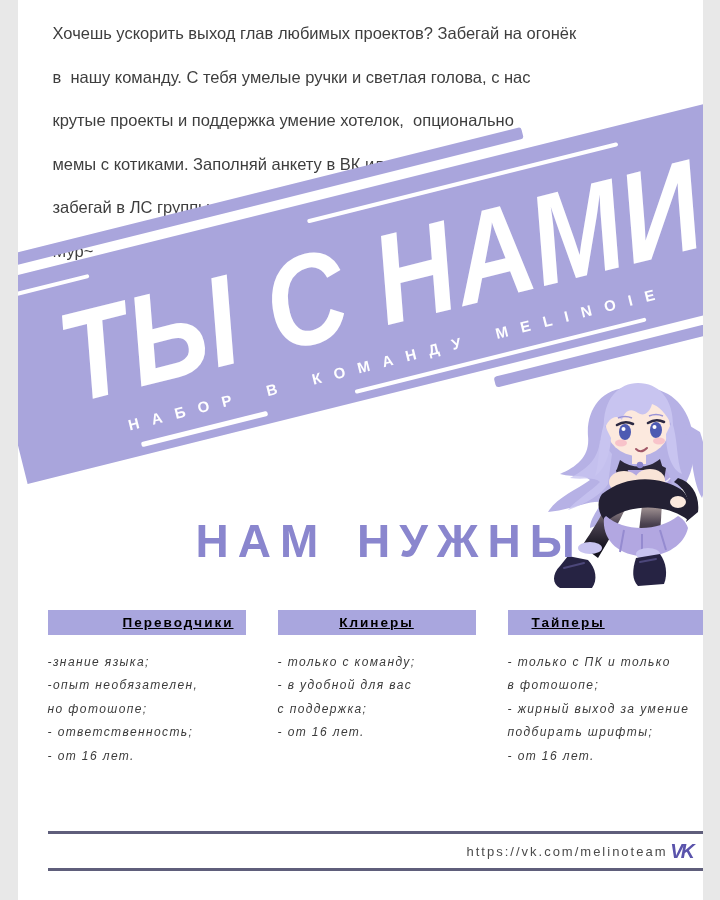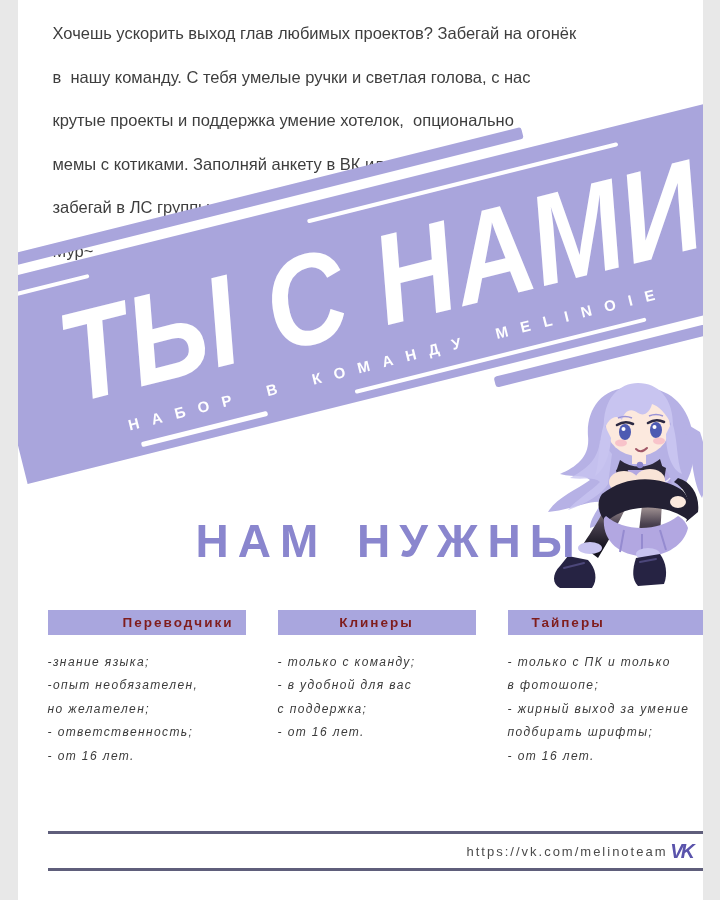--- a/index.html
+++ b/index.html
@@ -47,23 +47,24 @@
     font-size:46px; font-weight:700; letter-spacing:9px; word-spacing:8px;
     color:#8a86ce; white-space:nowrap;margin-top:28px;
   }
 
   
   .col { position:absolute; top:610px; width:225px; }
   .col-1 { left:30px; }
   .col-2 { left:260px; }
   .col-3 { left:490px; }
   .col-header {
-    width:198px; height:25px; background:#a9a6de; color:#7f1d1d;
+    width:198px; height:25px; background:#a9a6de; color:#000000;
     font-size:13.5px; font-weight:700; letter-spacing:2px; line-height:25px;
     box-sizing:border-box;
+    text-decoration:underline;
   }
   .col-1 .col-header { text-align:right; padding-right:12px; }
   .col-2 .col-header { text-align:center; }
   .col-3 .col-header { text-align:left; padding-left:24px; width:200px; }
   .col-lines { margin-top:16px; font-size:12px; letter-spacing:1.4px; line-height:23.4px; color:#3b3b3b;font-style:italic; }
   .col-line { white-space:pre; }
 
   
   .footer {
     position:absolute; left:30px; top:831px; width:662px; height:40px;
@@ -162,21 +163,21 @@
     <path d="M100,192 L116,189" stroke="#4c477a" stroke-width="2" stroke-linecap="round"></path>
   </svg>
 
   <div class="need-heading">НАМ НУЖНЫ</div>
 
   <div class="col col-1">
     <div class="col-header">Переводчики</div>
     <div class="col-lines">
       <div class="col-line">-знание языка;</div>
       <div class="col-line">-опыт необязателен,</div>
-      <div class="col-line">но желателен;</div>
+      <div class="col-line">но фотошопе;</div>
       <div class="col-line">- ответственность;</div>
       <div class="col-line">- от 16 лет.</div>
     </div>
   </div>
 
   <div class="col col-2">
     <div class="col-header">Клинеры</div>
     <div class="col-lines">
       <div class="col-line">- только с команду;</div>
       <div class="col-line">- в удобной для вас</div>

